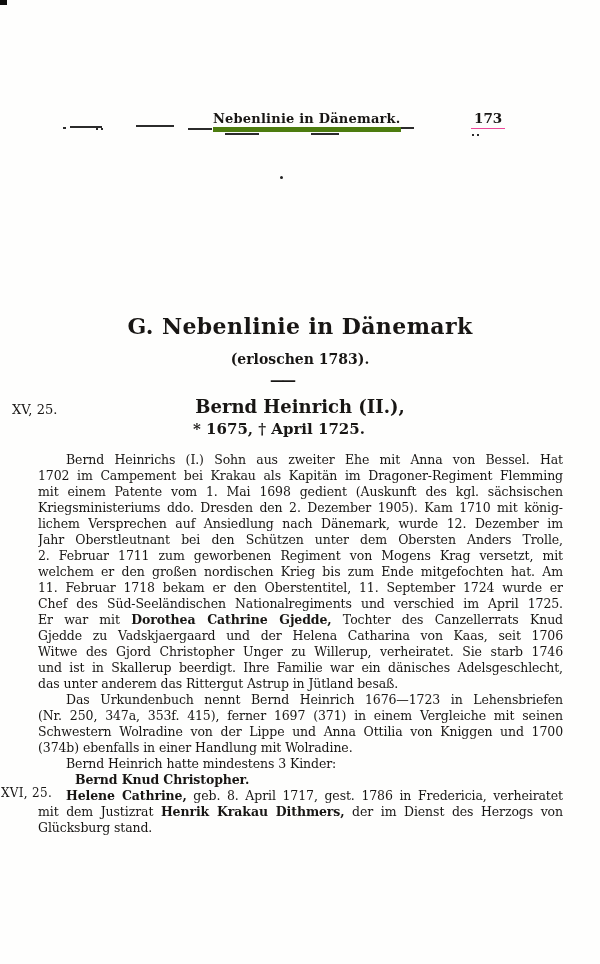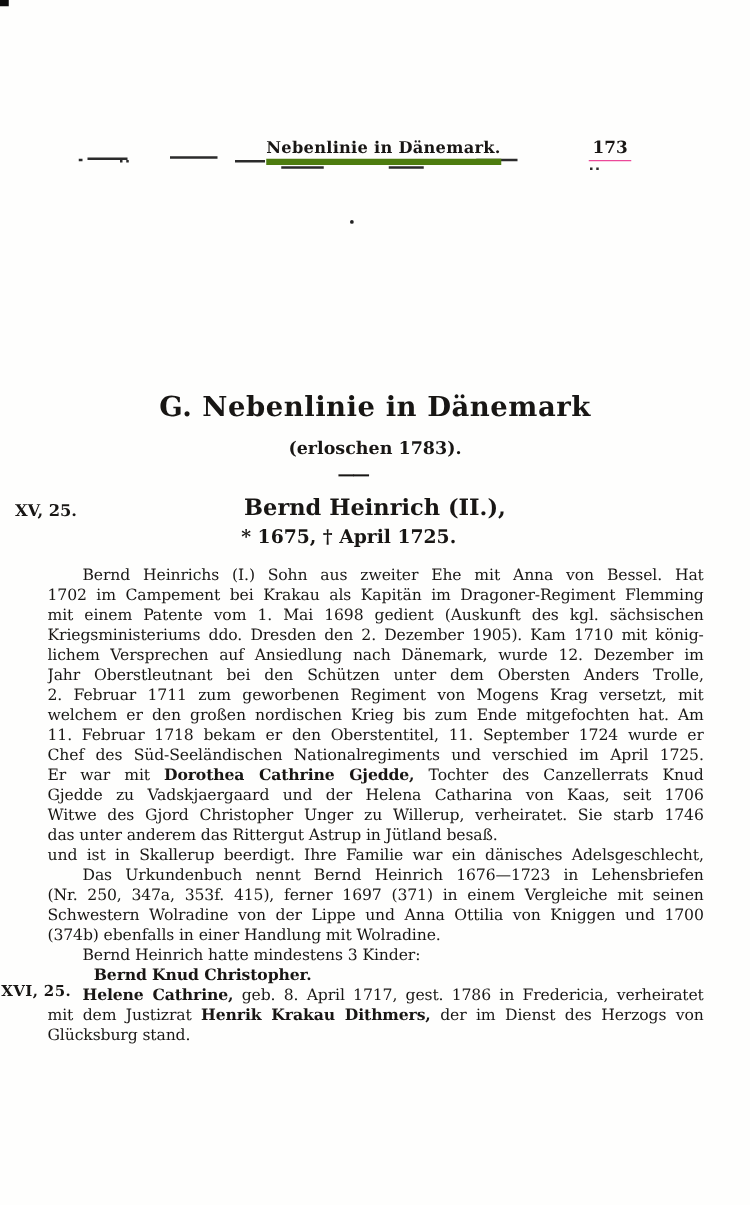--- a/index.html
+++ b/index.html
@@ -39,21 +39,21 @@
   .subtitle {
     position: absolute; top: 351px; left: 0; width: 100%;
     text-align: center; font-size: 14px; font-weight: bold;
   }
   .sep {
     position: absolute; top: 372px; left: 0; width: 100%;
     text-align: center; font-size: 14px; font-weight: bold;
     letter-spacing: -2px; padding-right: 36px; box-sizing: border-box;
   }
 
-  .margin-label { position: absolute; font-weight: bold; white-space: nowrap; }
+  .margin-label { position: absolute; font-weight: normal; white-space: nowrap; }
   .ml1 { left: 12px; top: 402px; font-size: 13px; }
   .ml2 { left: 1px; top: 786px; font-size: 12px; letter-spacing: 0.3px; }
 
   .entry-heading {
     position: absolute; top: 396px; left: 0; width: 100%;
     text-align: center; font-size: 18px; font-weight: bold;
   }
   .entry-dates {
     position: absolute; top: 420px; left: 0; width: 100%;
     text-align: center; font-size: 15px; font-weight: bold;
@@ -112,22 +112,22 @@
         <div class="tline just"><span>Kriegsministeriums ddo. Dresden den 2. Dezember 1905). Kam 1710 mit könig-</span></div>
         <div class="tline just"><span>lichem Versprechen auf Ansiedlung nach Dänemark, wurde 12. Dezember im selben</span></div>
         <div class="tline just"><span>Jahr Oberstleutnant bei den Schützen unter dem Obersten Anders Trolle,</span></div>
         <div class="tline just"><span>2. Februar 1711 zum geworbenen Regiment von Mogens Krag versetzt, mit</span></div>
         <div class="tline just"><span>welchem er den großen nordischen Krieg bis zum Ende mitgefochten hat. Am</span></div>
         <div class="tline just"><span>11. Februar 1718 bekam er den Oberstentitel, 11. September 1724 wurde er</span></div>
         <div class="tline just"><span>Chef des Süd-Seeländischen Nationalregiments und verschied im April 1725.</span></div>
         <div class="tline just"><span>Er war mit </span><span class="bold">Dorothea Cathrine Gjedde,</span><span> Tochter des Canzellerrats Knud</span></div>
         <div class="tline just"><span>Gjedde zu Vadskjaergaard und der Helena Catharina von Kaas, seit 1706</span></div>
         <div class="tline just"><span>Witwe des Gjord Christopher Unger zu Willerup, verheiratet. Sie starb 1746</span></div>
+        <div class="tline just"><span>und ist in Skallerup beerdigt. Ihre Familie war ein dänisches Adelsgeschlecht,</span></div>
         <div class="tline"><span>das unter anderem das Rittergut Astrup in Jütland besaß.</span></div>
-        <div class="tline just"><span>und ist in Skallerup beerdigt. Ihre Familie war ein dänisches Adelsgeschlecht,</span></div>
       </div>
     <div>
         <div class="tline just ind"><span>Das Urkundenbuch nennt Bernd Heinrich 1676—1723 in Lehensbriefen</span></div>
         <div class="tline just"><span>(Nr. 250, 347a, 353f. 415), ferner 1697 (371) in einem Vergleiche mit seinen</span></div>
         <div class="tline just"><span>Schwestern Wolradine von der Lippe und Anna Ottilia von Kniggen und 1700</span></div>
         <div class="tline"><span>(374b) ebenfalls in einer Handlung mit Wolradine.</span></div>
       </div>
     <div class="tline ind">Bernd Heinrich hatte mindestens 3 Kinder:</div>
     <div class="tline ind2 bold">Bernd Knud Christopher.</div>
     <div>

